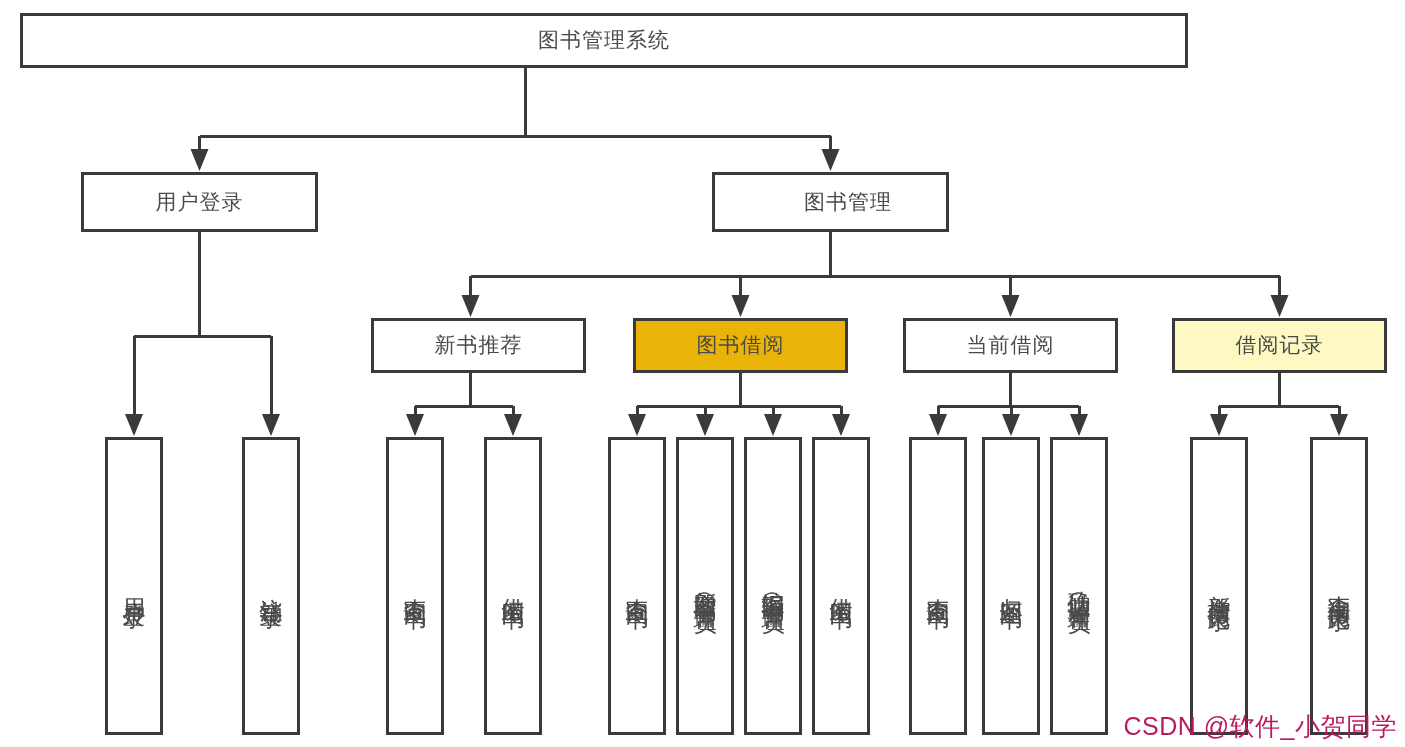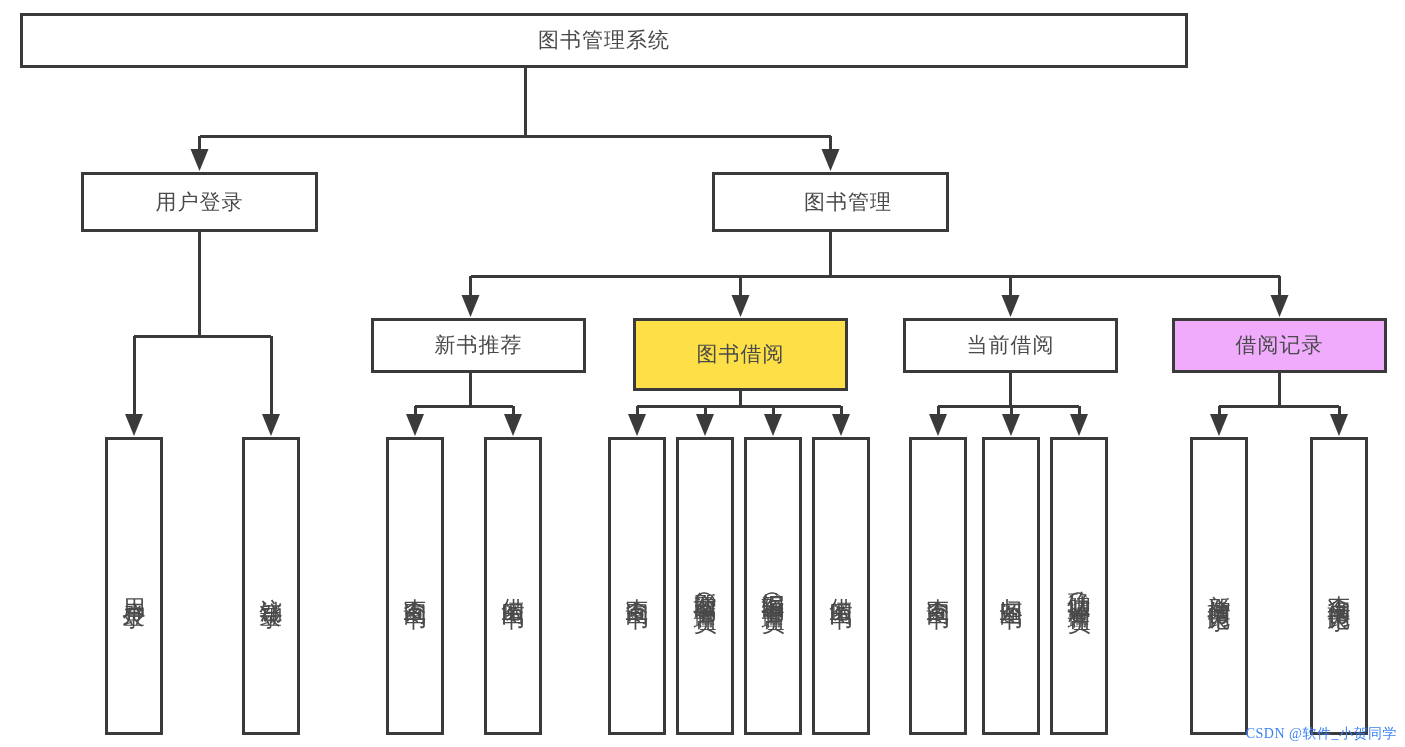--- a/index.html
+++ b/index.html
@@ -37,26 +37,25 @@
     text-orientation:upright;
     font-size:23px;
     letter-spacing:3px;
     line-height:1;
     white-space:nowrap;
     max-height:100%;
   }
   #watermark{
     position:absolute;
     right:8px;bottom:4px;
-    color:#3b82f6;
-    font-size:14px;
+    color:#be185d;
+    font-size:25px;
     letter-spacing:0.5px;
     white-space:nowrap;
     user-select:none;
-    font-family:Liberation Serif, serif;
   }
 </style>
 </head>
 <body>
 
 <div id="canvas">
   <svg class="wires" viewBox="0 0 1405 747" preserveAspectRatio="none" id="wires">
       <line x1="525" y1="68" x2="525" y2="136" stroke="#3a3a3a" stroke-width="3" shape-rendering="crispEdges"></line>
       <line x1="199.5" y1="136" x2="830.5" y2="136" stroke="#3a3a3a" stroke-width="3" shape-rendering="crispEdges"></line>
       <line x1="199.5" y1="136" x2="199.5" y2="152" stroke="#3a3a3a" stroke-width="3" shape-rendering="crispEdges"></line>
@@ -116,27 +115,27 @@
       </div>
       <div class="node" style="left: 81px; top: 172px; width: 237px; height: 60px; border-color: rgb(58, 58, 58); background: rgb(255, 255, 255);">
         <span class="lbl" style="color: rgb(74, 74, 74);">用户登录</span>
       </div>
       <div class="node" style="left: 712px; top: 172px; width: 237px; height: 60px; border-color: rgb(58, 58, 58); background: rgb(255, 255, 255); padding-left: 35px;">
         <span class="lbl" style="color: rgb(74, 74, 74);">图书管理</span>
       </div>
       <div class="node" style="left: 363px; top: 318px; width: 215px; height: 55px; border-color: rgb(58, 58, 58); background: rgb(255, 255, 255); margin-left: 8px;">
         <span class="lbl" style="color: rgb(74, 74, 74);">新书推荐</span>
       </div>
-      <div class="node" style="left: 633px; top: 318px; width: 215px; height: 73px; border-color: rgb(58, 58, 58); background: #fde047;">
+      <div class="node" style="left: 633px; top: 318px; width: 215px; height: 55px; border-color: rgb(58, 58, 58); background: #eab308;">
         <span class="lbl" style="color: rgb(74, 74, 74);">图书借阅</span>
       </div>
       <div class="node" style="left: 903px; top: 318px; width: 215px; height: 55px; border-color: rgb(58, 58, 58); background: rgb(255, 255, 255);">
         <span class="lbl" style="color: rgb(74, 74, 74);">当前借阅</span>
       </div>
-      <div class="node" style="left: 1172px; top: 318px; width: 215px; height: 55px; border-color: rgb(58, 58, 58); background: #f0abfc;">
+      <div class="node" style="left: 1172px; top: 318px; width: 215px; height: 55px; border-color: rgb(58, 58, 58); background: #fef9c3;">
         <span class="lbl" style="color: rgb(74, 74, 74);">借阅记录</span>
       </div>
       <div class="node vert" style="left: 105px; top: 437px; width: 58px; height: 298px; border-color: rgb(58, 58, 58); background: rgb(255, 255, 255);">
         <span class="lbl" style="color: rgb(74, 74, 74);">用户登录</span>
       </div>
       <div class="node vert" style="left: 242px; top: 437px; width: 58px; height: 298px; border-color: rgb(58, 58, 58); background: rgb(255, 255, 255);">
         <span class="lbl" style="color: rgb(74, 74, 74);">注销登录</span>
       </div>
       <div class="node vert" style="left: 386px; top: 437px; width: 58px; height: 298px; border-color: rgb(58, 58, 58); background: rgb(255, 255, 255);">
         <span class="lbl" style="color: rgb(74, 74, 74);">查询图书</span>

